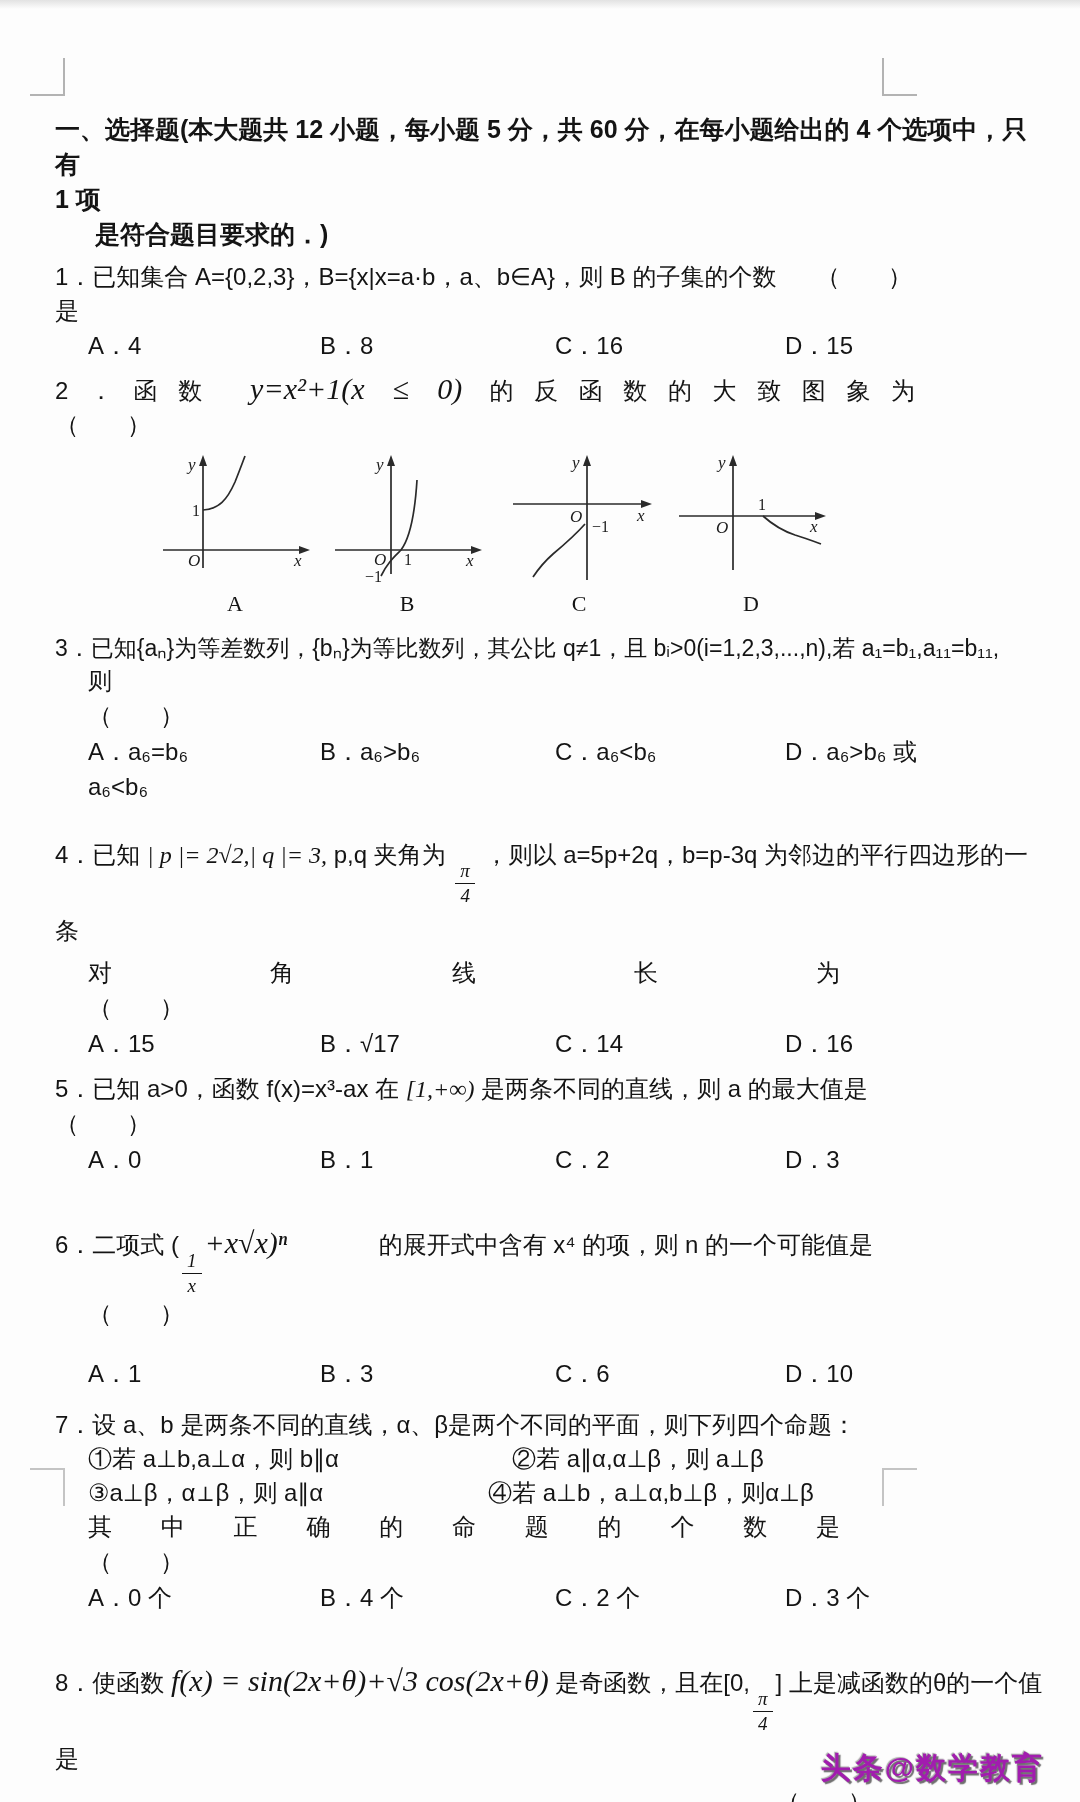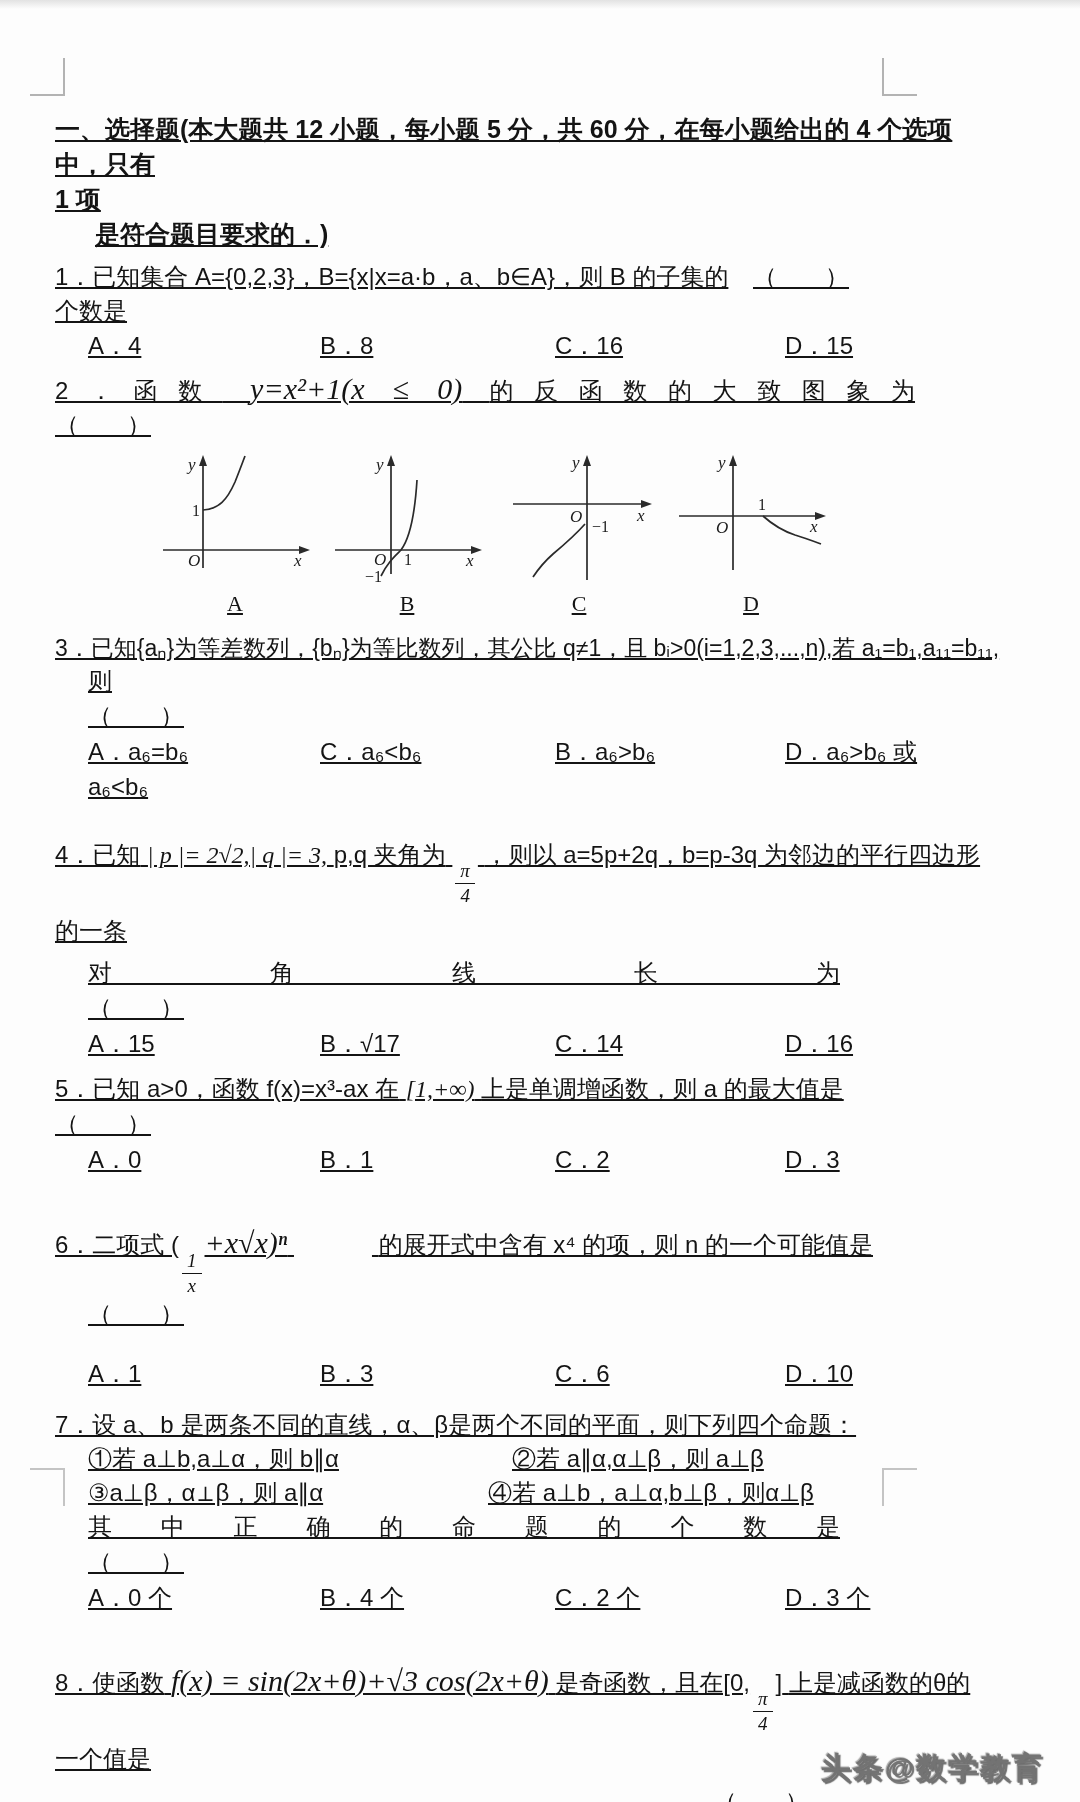--- a/index.html
+++ b/index.html
@@ -1,20 +1,20 @@
 <!DOCTYPE html>
 <html><head>
 <meta charset="utf-8">
 <style>
   html,body { margin:0; padding:0; background:#ffffff; }
   .page {
     position:relative; width:1080px; height:1802px; overflow:hidden;
     background:#fdfdfd; color:#141414; box-sizing:border-box;
-    padding:112px 91px 0 55px;
-    font-family:"Liberation Sans", sans-serif; font-size:24px;text-decoration:underline;
+    padding:112px 28px 0 55px;
+    font-family:"Liberation Sans", sans-serif; font-size:24px;
   }
   .page::before{
     content:""; position:absolute; top:0; left:0; right:0; height:9px;
     background:linear-gradient(#e2e2e2, rgba(255,255,255,0));
   }
   
   .corner{ position:absolute; width:33px; height:36px; }
   .corner.tl{ left:30px;  top:58px;    border-right:2px solid #b3b3b3; border-bottom:2px solid #b3b3b3; }
   .corner.tr{ right:163px; top:58px;   border-left:2px solid #b3b3b3;  border-bottom:2px solid #b3b3b3; }
   .corner.bl{ left:30px;  top:1468px;  border-right:2px solid #c4c4c4; border-top:2px solid #c4c4c4; }
@@ -58,21 +58,21 @@
   .graph polygon{ fill:#2a2a2a; stroke:none; }
   .graph text{ font-family:"Liberation Serif", serif; font-style:italic; font-size:17px; fill:#1a1a1a; }
   .graph text.num{ font-style:normal; font-size:16px; }
   .gletter{ text-align:center; font-family:"Liberation Serif", serif; font-size:22px; margin-top:4px; }
 
   .opt8{ display:flex; align-items:center; }
   .opt8 .frac{ vertical-align:middle; }
 
   .watermark{
     position:absolute; right:36px; top:1748px;
-    font-size:30px; font-weight:700; letter-spacing:2px; color:#737373;
+    font-size:30px; font-weight:700; letter-spacing:2px; color:#a21caf;
     text-shadow:2px 2px 1px #6f6f6f, -1px -1px 1px #a8a8a8;
   }
 </style>
 </head>
 <body>
 
 <div class="page">
 
   <div class="corner tl"></div>
   <div class="corner tr"></div>
@@ -170,22 +170,22 @@
       </div>
     </div>
   </div>
 
   <div class="q" style="margin-top:14px;">
     <div class="nowrap">3．已知{aₙ}为等差数列，{bₙ}为等比数列，其公比 q≠1，且 bᵢ&gt;0(i=1,2,3,...,n),若 a₁=b₁,a₁₁=b₁₁,</div>
     <div class="indent">则</div>
     <div class="paren-line">（　　）</div>
     <div class="options">
       <span>A．a₆=b₆</span>
+      <span>B．a₆&gt;b₆</span>
       <span>C．a₆&lt;b₆</span>
-      <span>B．a₆&gt;b₆</span>
       <span>D．a₆&gt;b₆ 或</span>
     </div>
     <div class="indent">a₆&lt;b₆</div>
   </div>
 
   <div class="q" style="margin-top:26px;">
     <div class="tall">
       <span>4．已知</span>
       <span class="m-small">| p |= 2√2,| q |= 3,</span>
       <span>  p,q 夹角为</span>
@@ -202,21 +202,21 @@
       <span>B．√17</span>
       <span>C．14</span>
       <span>D．16</span>
     </div>
   </div>
 
   <div class="q" style="margin-top:10px;">
     <div style="line-height:34px;">
       <span>5．已知 a&gt;0，函数 f(x)=x³-ax 在</span>
       <span class="m-small">[1,+∞)</span>
-      <span>上是单调增函数，则 a 的最大值是</span>
+      <span>是两条不同的直线，则 a 的最大值是</span>
     </div>
     <div class="paren-line" style="margin-left:0;">（　　）</div>
     <div class="options">
       <span>A．0</span>
       <span>B．1</span>
       <span>C．2</span>
       <span>D．3</span>
     </div>
   </div>
 

